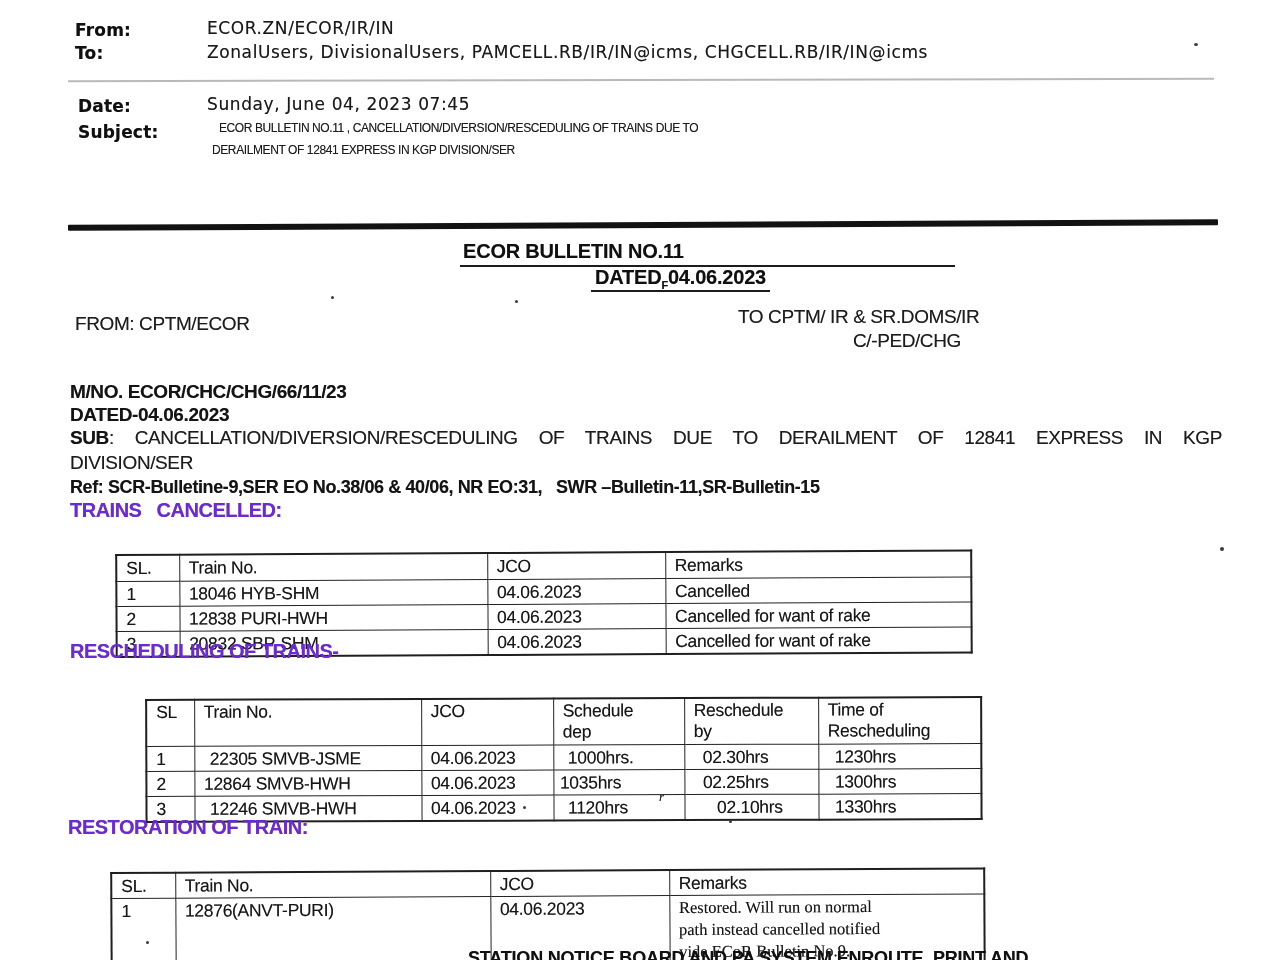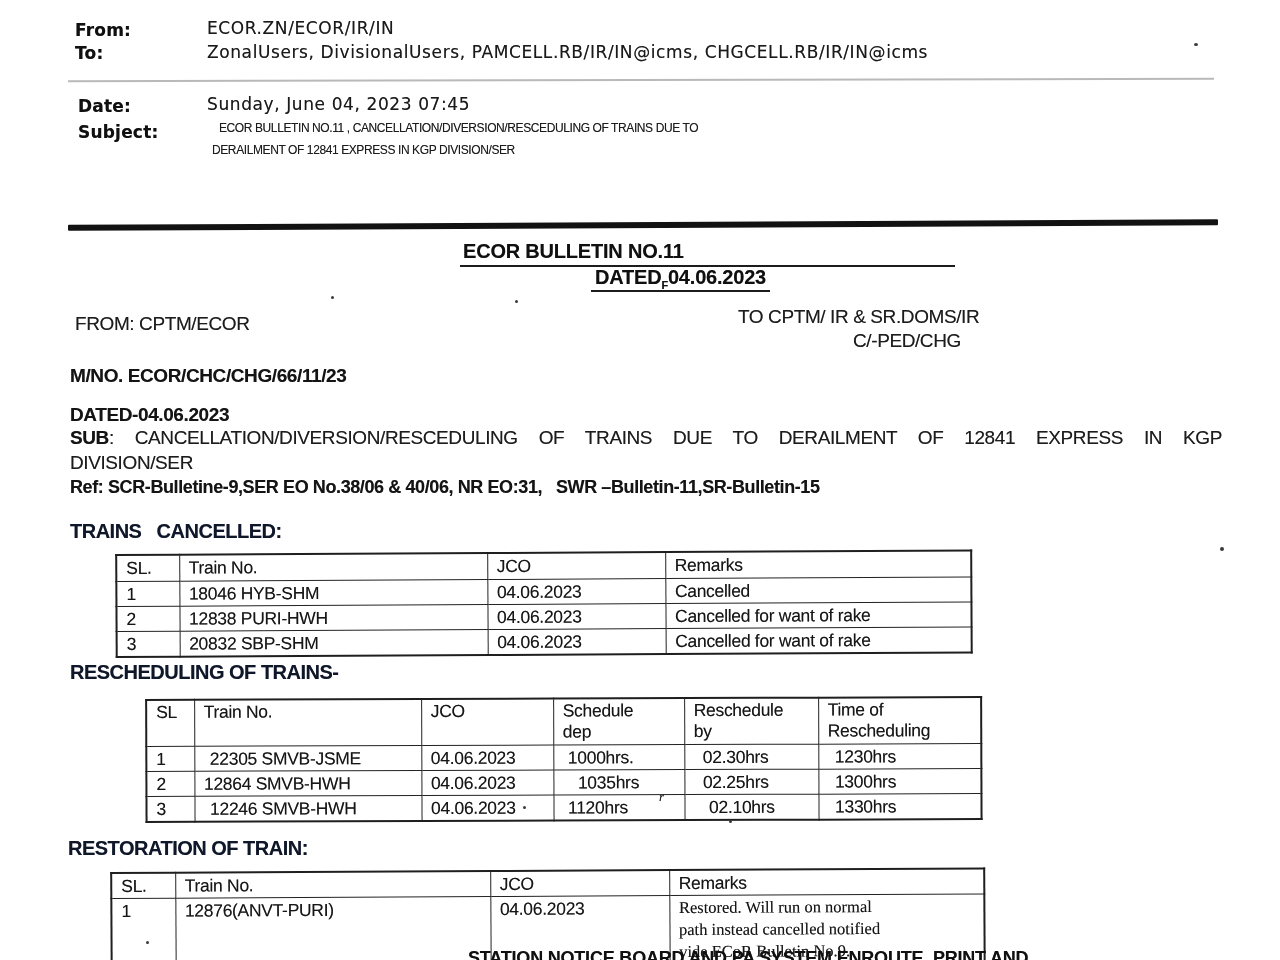--- a/index.html
+++ b/index.html
@@ -7,21 +7,21 @@
         color:#1b1b1b;text-shadow:0 0 .4px rgba(0,0,0,.45);}
   .abs{position:absolute;white-space:pre;}
 
   
   .ehl{font:700 17px "DejaVu Sans",sans-serif;color:#101010;letter-spacing:.2px;}
   .ehv{font:400 17px "DejaVu Sans",sans-serif;color:#1a1a1a;letter-spacing:.6px;}
 
   
   .b  {font:700 19px "Liberation Sans",sans-serif;letter-spacing:-.4px;color:#141414;}
   .r  {font:400 19px "Liberation Sans",sans-serif;letter-spacing:-.4px;color:#1c1c1c;}
-  .h  {font:700 20px "Liberation Sans",sans-serif;letter-spacing:-.5px;color:#0f172a;margin-top:21px;}
+  .h  {font:700 20px "Liberation Sans",sans-serif;letter-spacing:-.5px;color:#6d28d9;}
   .title{font:700 20px "Liberation Sans",sans-serif;letter-spacing:-.2px;color:#101010;}
 
   .rule-thin{position:absolute;left:68px;top:79px;width:1146px;height:2px;background:#b9b9b9;
              transform:rotate(-.12deg);}
   .rule-thick{position:absolute;left:68px;top:222px;width:1150px;height:6px;background:#121212;
              transform:rotate(-.28deg);border-radius:1px;}
 
   .ul{border-bottom:2.5px solid #1c1c1c;}
   sub.tiny{font-size:11px;font-weight:700;}
 
@@ -65,21 +65,21 @@
 
   <div class="rule-thick"></div>
 
   <div class="abs title ul" style="left:460px;top:240px;width:492px;height:25px;padding-left:3px">ECOR BULLETIN NO.11</div>
   <div class="abs title ul" style="left:591px;top:266px;height:24px;padding:0 4px"><span>DATED</span><sub class="tiny">F</sub><span>04.06.2023</span></div>
 
   <div class="abs r" style="left:75px;top:313px">FROM: CPTM/ECOR</div>
   <div class="abs r" style="left:738px;top:306px">TO CPTM/ IR &amp; SR.DOMS/IR</div>
   <div class="abs r" style="left:853px;top:330px">C/-PED/CHG</div>
 
-  <div class="abs b" style="left:70px;top:365px">M/NO. ECOR/CHC/CHG/66/11/23</div>
+  <div class="abs b" style="left:70px;top:381px">M/NO. ECOR/CHC/CHG/66/11/23</div>
   <div class="abs b" style="left:70px;top:404px">DATED-04.06.2023</div>
   <div class="abs subjust" style="left:70px;top:427px"><span class="b">SUB</span><span class="r">: CANCELLATION/DIVERSION/RESCEDULING OF TRAINS DUE TO DERAILMENT OF 12841 EXPRESS IN KGP</span></div>
   <div class="abs r" style="left:70px;top:452px">DIVISION/SER</div>
   <div class="abs b" style="left:70px;top:477px;font-size:18px">Ref: SCR-Bulletine-9,SER EO No.38/06 &amp; 40/06, NR EO:31,   SWR –Bulletin-11,SR-Bulletin-15</div>
 
   <div class="abs h" style="left:70px;top:499px">TRAINS   CANCELLED:</div>
   <div class="abs tilt" style="left:115px;top:518px">
     <table class="doc-tbl t1">
       <colgroup><col style="width:63px"><col style="width:308px"><col style="width:178px"><col style="width:306px"></colgroup>
       <tbody><tr>
@@ -129,30 +129,30 @@
         <td style="padding-left:15px">22305 SMVB-JSME</td>
         <td class="c">04.06.2023</td>
         <td style="padding-left:14px">1000hrs.</td>
         <td style="padding-left:18px">02.30hrs</td>
         <td style="padding-left:16px">1230hrs</td>
       </tr>
       <tr>
         <td class="c">2</td>
         <td style="">12864 SMVB-HWH</td>
         <td class="c">04.06.2023</td>
-        <td style="padding-left:24px">1035hrs</td>
+        <td style="padding-left:6px">1035hrs</td>
         <td style="padding-left:18px">02.25hrs</td>
         <td style="padding-left:16px">1300hrs</td>
       </tr>
       <tr>
         <td class="c">3</td>
         <td style="padding-left:15px">12246 SMVB-HWH</td>
         <td class="c">04.06.2023</td>
         <td style="padding-left:14px">1120hrs</td>
-        <td style="padding-left:24px">02.10hrs</td>
+        <td style="padding-left:32px">02.10hrs</td>
         <td style="padding-left:16px">1330hrs</td>
       </tr>
     </tbody></table>
   </div>
 
   <div class="abs h" style="left:68px;top:816px">RESTORATION OF TRAIN:</div>
   <div class="abs tilt" style="left:110px;top:836px">
     <table class="doc-tbl t3">
       <colgroup><col style="width:64px"><col style="width:315px"><col style="width:179px"><col style="width:315px"></colgroup>
       <tbody><tr>

